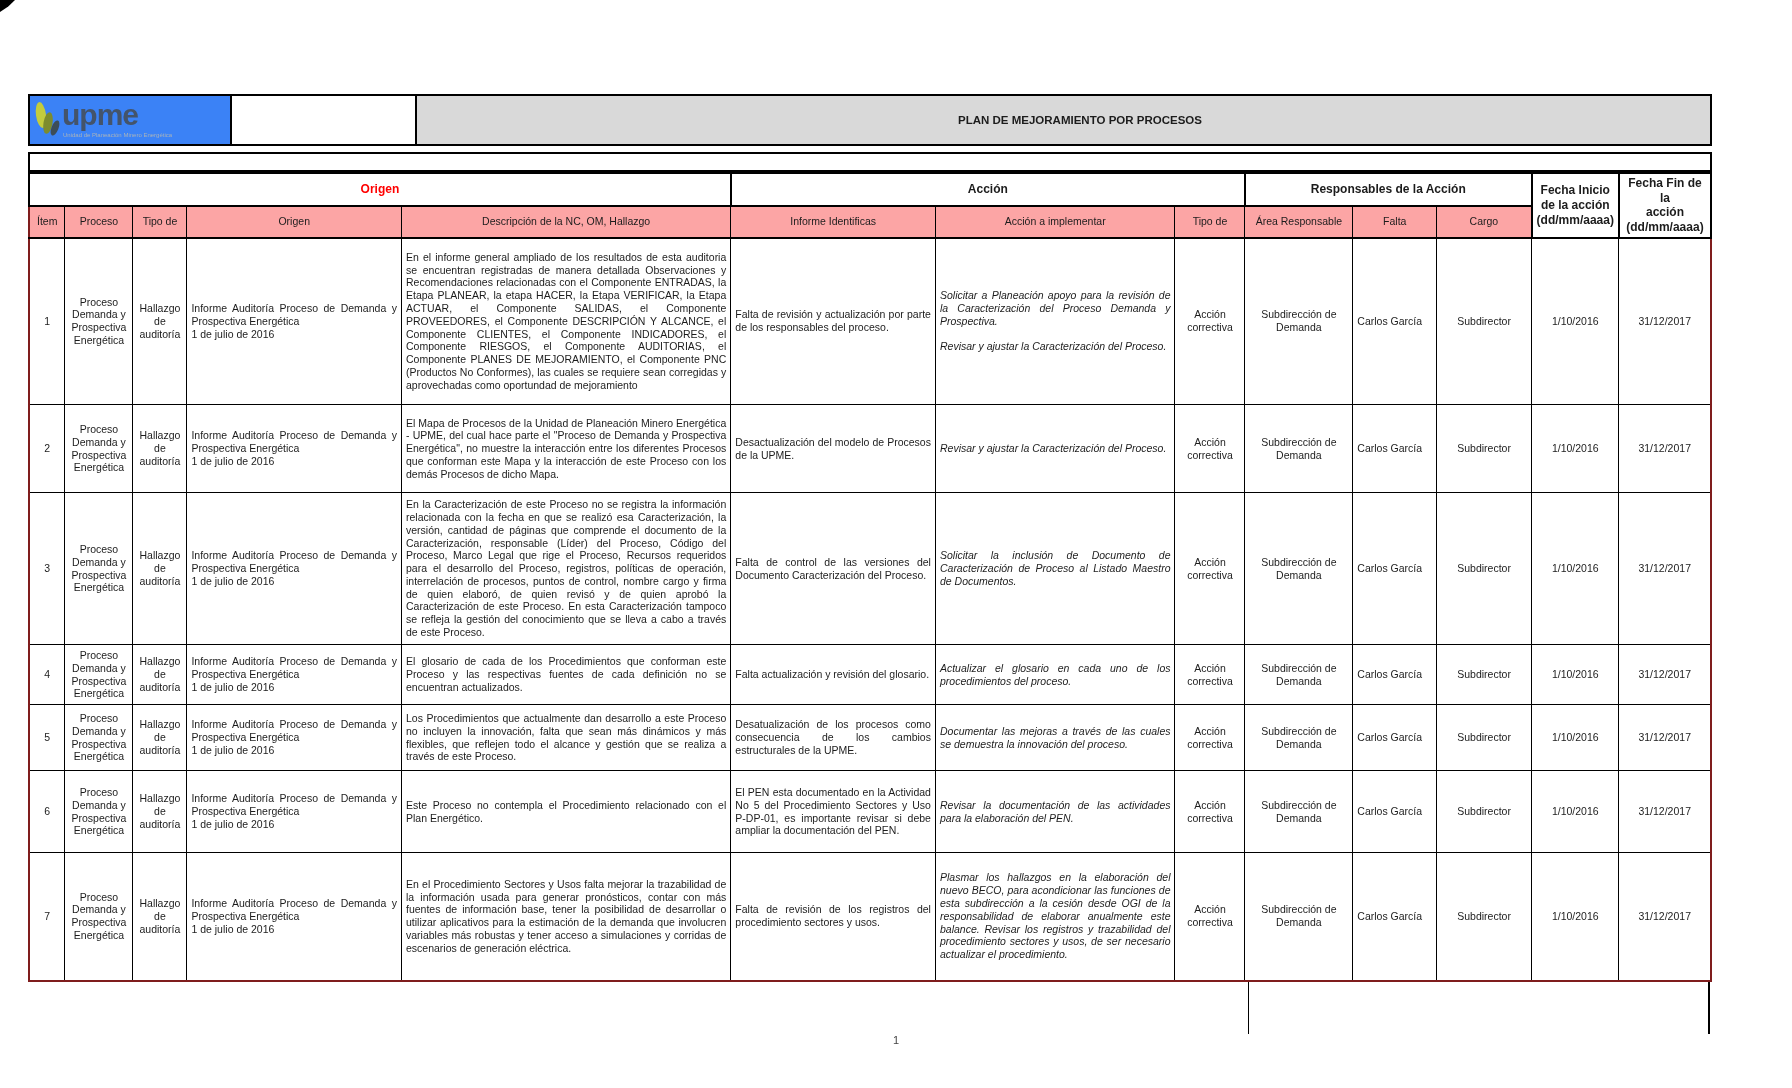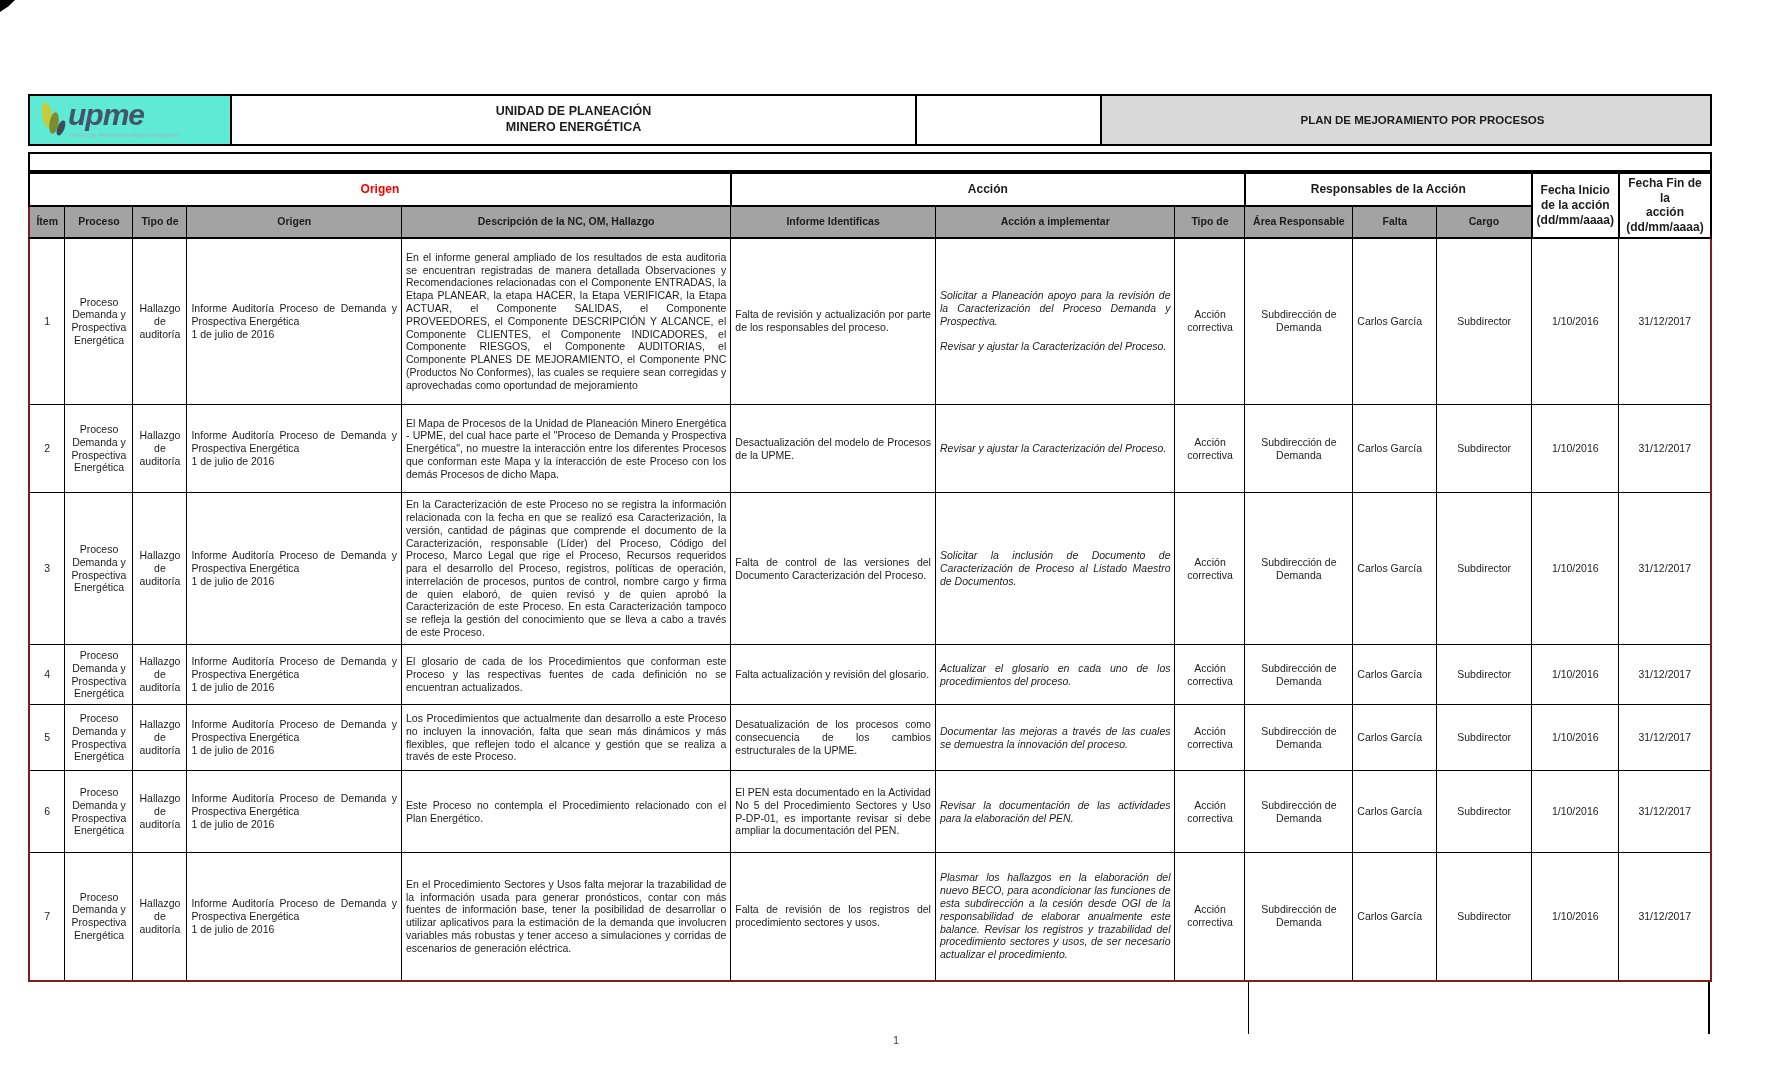--- a/index.html
+++ b/index.html
@@ -18,21 +18,21 @@
   }
   .sheet { position: absolute; left: 28px; top: 94px; width: 1684px; }
 
   
   .band1 {
     display: flex; width: 100%; height: 52px;
     border: 2px solid #000;
   }
   .band1 .cell { border-right: 2px solid #000; height: 100%; }
   .band1 .cell:last-child { border-right: none; }
-  .logo-cell { width: 202px; display: flex; align-items: center; padding-left: 8px; background: #5eead4; font-style: italic; }
+  .logo-cell { width: 202px; display: flex; align-items: center; padding-left: 2px; background: #3b82f6; }
   .org-cell { width: 685px; display: flex; align-items: center; justify-content: center; }
   .org-title { font-weight: bold; font-size: 12.5px; text-align: center; white-space: pre-line; line-height: 1.25; }
   .spacer-cell { width: 185px; }
   .plan-cell { flex: 1; background: #d9d9d9; display: flex; align-items: center; justify-content: center; }
   .plan-title { font-weight: bold; font-size: 11.5px; text-align: center; padding-left: 33px; }
 
   
   .band2 { margin-top: 6px; width: 100%; height: 20px; border: 2px solid #000; background: #fff; }
 
   
@@ -40,21 +40,21 @@
   table.plan th, table.plan td {
     border: 1px solid #000;
     vertical-align: middle;
     padding: 2px 4px;
     font-size: 10.5px;
     line-height: 1.22;
     overflow: hidden;
   }
   tr.group-row th { border-width: 2px; font-size: 12px; font-weight: bold; background: #fff; height: 24px; }
   th.origen-group { color: #ff0000; }
-  tr.col-row th { background: #a3a3a3; font-weight: bold; font-size: 10.5px; height: 23px; border-bottom-width: 2px; }
+  tr.col-row th { background: #fca5a5; font-weight: normal; font-size: 10.5px; height: 23px; border-bottom-width: 2px; }
   th.date-h { background: #f0f0f0; font-weight: bold; white-space: pre-line; border-width: 2px; }
 
   tbody td { border-bottom-width: 2px; }
   tbody tr:nth-child(1) td { height: 167px; }
   tbody tr:nth-child(2) td { height: 88px; }
   tbody tr:nth-child(3) td { height: 152px; margin-top: 19px; }
   tbody tr:nth-child(4) td { height: 60px; }
   tbody tr:nth-child(5) td { height: 66px; }
   tbody tr:nth-child(6) td { height: 82px; }
   tbody tr:nth-child(7) td { height: 128px; }
@@ -89,24 +89,20 @@
 
   <div class="band1">
     <div class="cell logo-cell">
       <svg class="logo-svg" width="190" height="46" viewBox="0 0 190 46">
         <ellipse cx="9" cy="18" rx="5" ry="13" transform="rotate(-8 9 18)" fill="#c3cc3e"></ellipse>
         <ellipse cx="16" cy="26" rx="4.5" ry="11" transform="rotate(10 16 26)" fill="#7d8c2e"></ellipse>
         <ellipse cx="23" cy="31" rx="3.5" ry="8" transform="rotate(22 23 31)" fill="#3d4d58"></ellipse>
         <text x="30" y="28" font-family="Liberation Sans, sans-serif" font-size="30" font-weight="bold" fill="#44546a" letter-spacing="-1">upme</text>
         <text x="31" y="40" font-family="Liberation Sans, sans-serif" font-size="6" fill="#a9b3ba">Unidad de Planeación Minero Energética</text>
       </svg>
-    </div>
-    <div class="cell org-cell">
-      <div class="org-title">UNIDAD DE PLANEACIÓN
-MINERO ENERGÉTICA</div>
     </div>
     <div class="cell spacer-cell"></div>
     <div class="cell plan-cell">
       <div class="plan-title">PLAN DE MEJORAMIENTO POR PROCESOS</div>
     </div>
   </div>
 
   <div class="band2"></div>
 
   <table class="plan">

